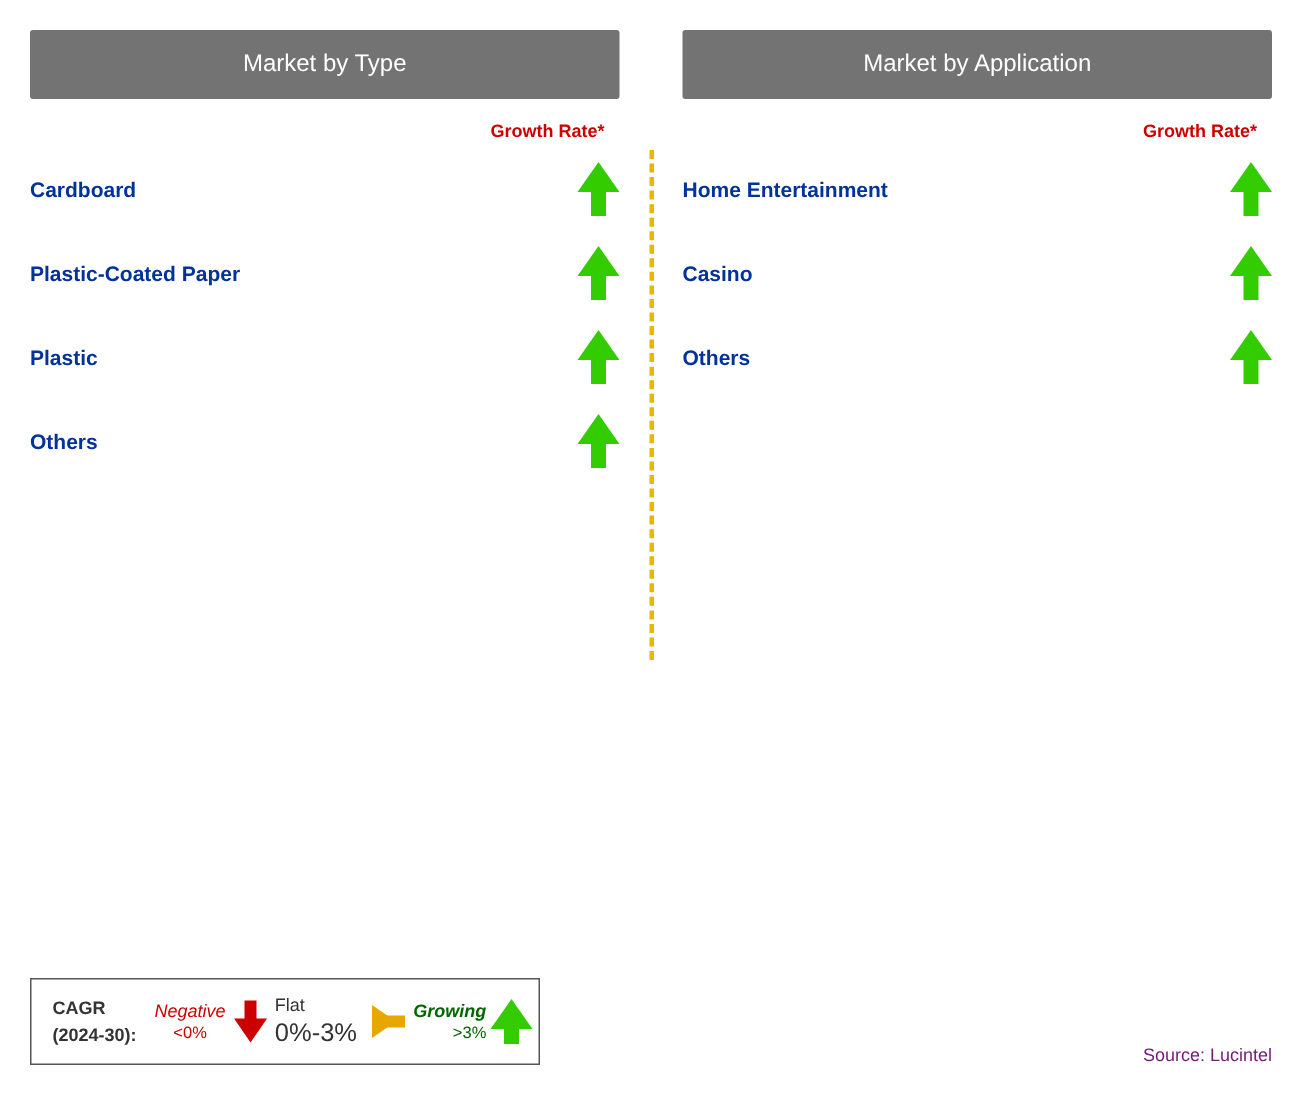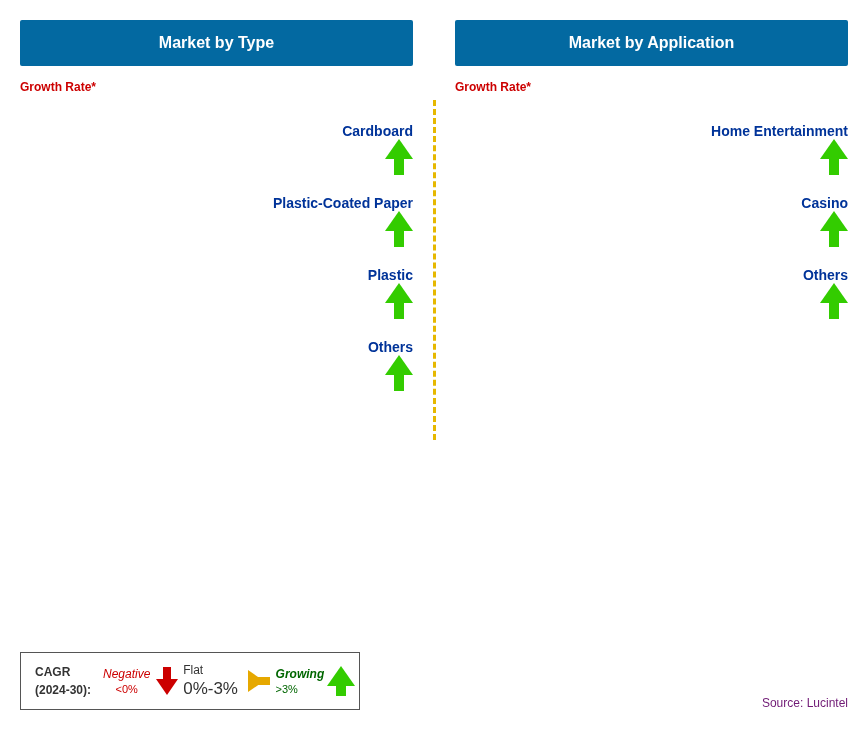--- a/index.html
+++ b/index.html
@@ -44,56 +44,55 @@
       padding-top: 80px;
     }
 
     .dashed-line {
       border-left: 3px dashed #e6b800;
       height: 340px;
     }
 
     
     .header-box {
-      background-color: #0369a1;
+      background-color: #737373;
       color: #ffffff;
       text-align: center;
       padding: 14px 10px;
       font-size: 16px;
-      font-weight: bold;
+      font-weight: normal;
       border-radius: 2px;
       margin-bottom: 14px;
     }
 
     
     .growth-rate-row {
       display: flex;
-      justify-content: flex-start;
+      justify-content: flex-end;
       padding-right: 10px;
-      margin-bottom: 19px;
+      margin-bottom: 4px;
     }
 
     .growth-rate-label {
       font-size: 12px;
       font-weight: bold;
       color: #333;
     }
 
     .growth-rate-label span {
       color: #cc0000;
     }
 
     
     .item-row {
       display: flex;
-      align-items: flex-end;
+      align-items: center;
       justify-content: space-between;
       padding: 10px 0;
       border-bottom: none;
-      flex-direction: column;
     }
 
     .item-label {
       font-size: 14px;
       color: #003399;
       font-weight: 600;
     }
 
     .green-arrow-icon {
       display: inline-block;
@@ -294,21 +293,21 @@
         <span class="legend-item" style="font-size:11px; color:#cc0000;">&lt;0%</span>
       </div>
       <span class="red-arrow-down"></span>
 
       <div style="display:flex; flex-direction:column; gap:2px;">
         <span class="legend-item flat">Flat</span>
         <span class="legend-item" style="font-size:17px;">0%-3%</span>
       </div>
       <span class="yellow-arrow-right"></span>
 
-      <div style="display:flex; flex-direction:column; align-items:flex-start; gap:2px;">
+      <div style="display:flex; flex-direction:column; align-items:flex-end; gap:2px;">
         <span class="legend-item growing">Growing</span>
         <span class="legend-item" style="font-size:11px; color:#006600;">&gt;3%</span>
       </div>
       <span class="green-arrow-icon" style="width:22px; height:30px;"></span>
     </div>
   </div>
 
   <div class="divider">
     <div class="dashed-line"></div>
   </div>

